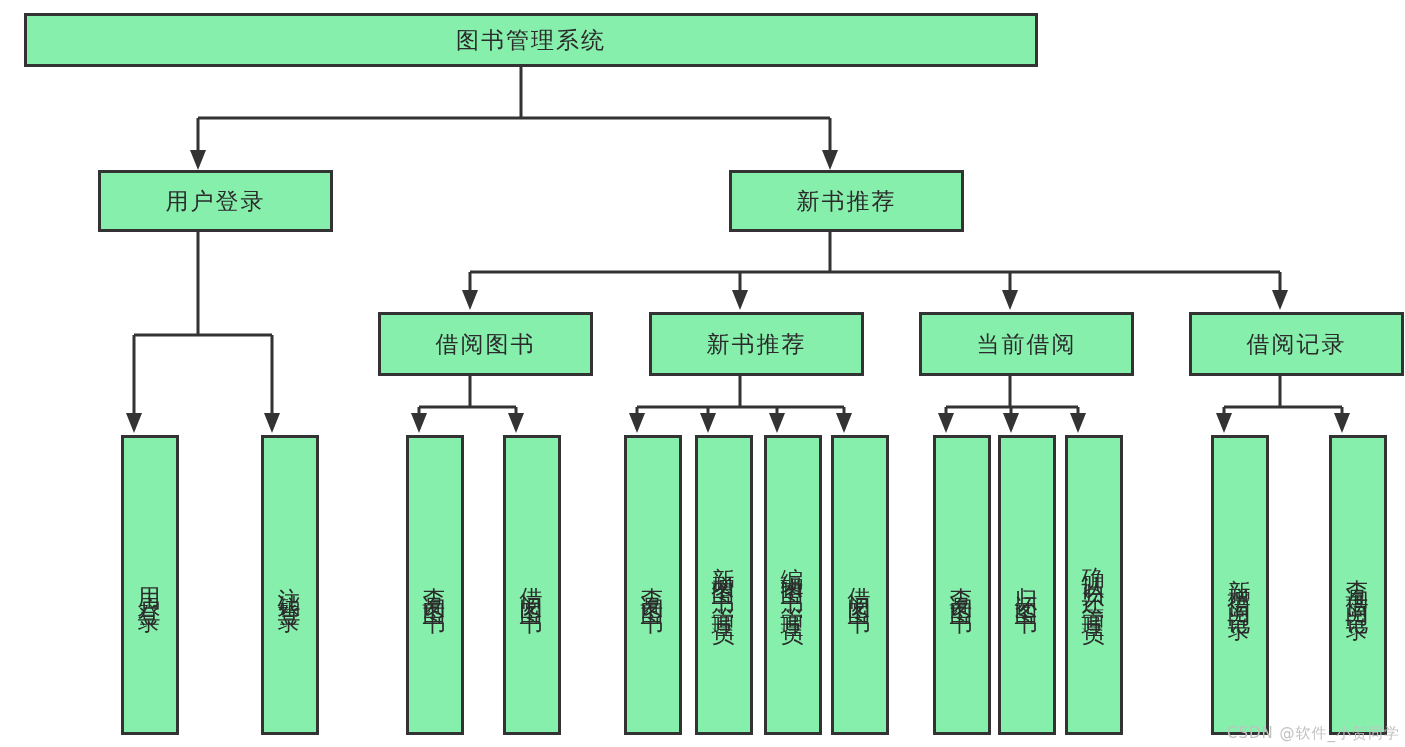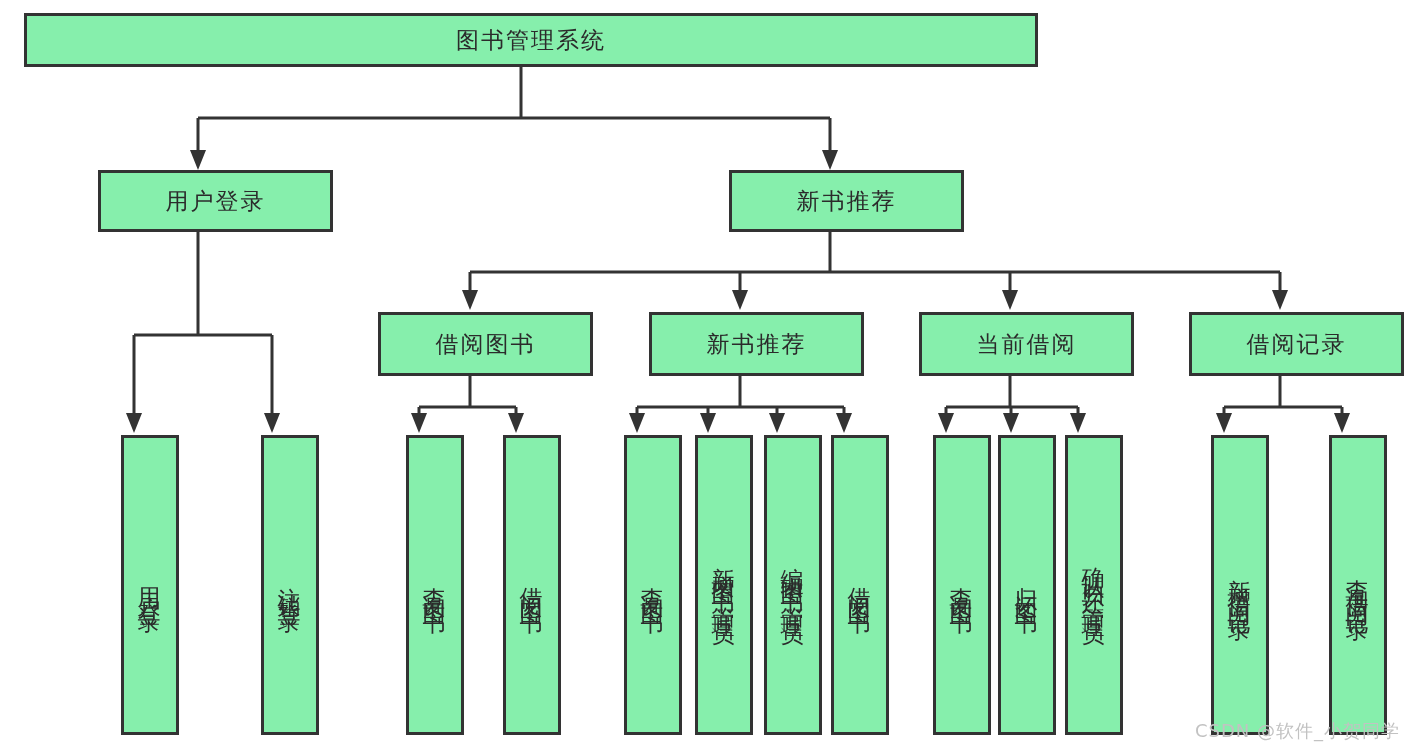--- a/index.html
+++ b/index.html
@@ -53,21 +53,21 @@
     writing-mode: vertical-rl;
     text-orientation: mixed;
     font-size: 23px;
     letter-spacing: 8px;
     white-space: normal;
   }
   .watermark {
     position: absolute;
     right: 5px;
     bottom: 4px;
-    font-size: 18px;
+    font-size: 15px;
     letter-spacing: 1px;
     color: var(--watermark, #c2c2c2);
     z-index: 3;
   }
 </style>
 </head>
 <body>
 
 <div class="canvas">
 

